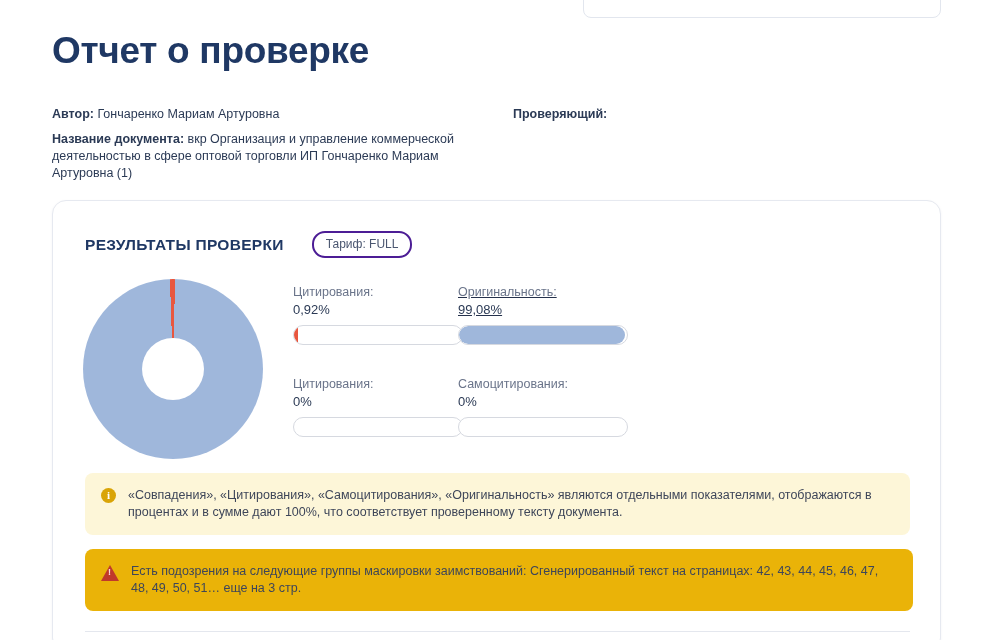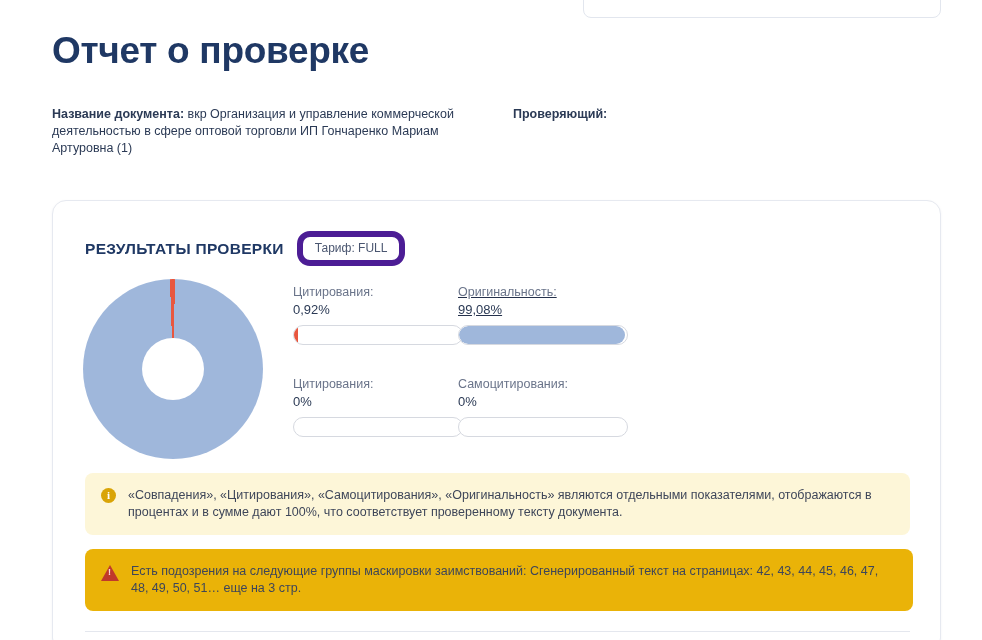--- a/index.html
+++ b/index.html
@@ -69,30 +69,30 @@
     box-shadow: 0 1px 3px rgba(30,40,70,0.05);
     box-sizing: border-box;
   }
 
   .results-header {
     position: absolute;
     left: 32px;
     top: 30px;
     display: flex;
     align-items: center;
-    gap: 13px;
+    gap: 28px;
   }
   .results-title {
     font-size: 15.5px;
     font-weight: bold;
     letter-spacing: 0.3px;
     color: #1f3864;
   }
   .tariff {
-    border: 6px solid #4c1d95;
+    border: 2px solid #4c1d95;
     border-radius: 13px;
     padding: 5px 12px 6px;
     font-size: 12px;
     color: #4a5670;
     background: #fff;
     line-height: 1;
   }
 
   .donut-wrap {
     position: absolute;
@@ -222,20 +222,24 @@
 </head>
 <body>
 
 <div class="page">
 
   <div class="top-ghost"></div>
 
   <div class="title">Отчет о проверке</div>
 
   <div class="meta">
+    <div class="row">
+      <b>Автор:</b>
+      <span>Гончаренко Мариам Артуровна</span>
+    </div>
     <div class="row">
       <b>Название документа:</b>
       <span>вкр Организация и управление коммерческой деятельностью в сфере оптовой торговли ИП Гончаренко Мариам Артуровна (1)</span>
     </div>
   </div>
 
   <div class="checker">Проверяющий:</div>
 
   <div class="card">
 

